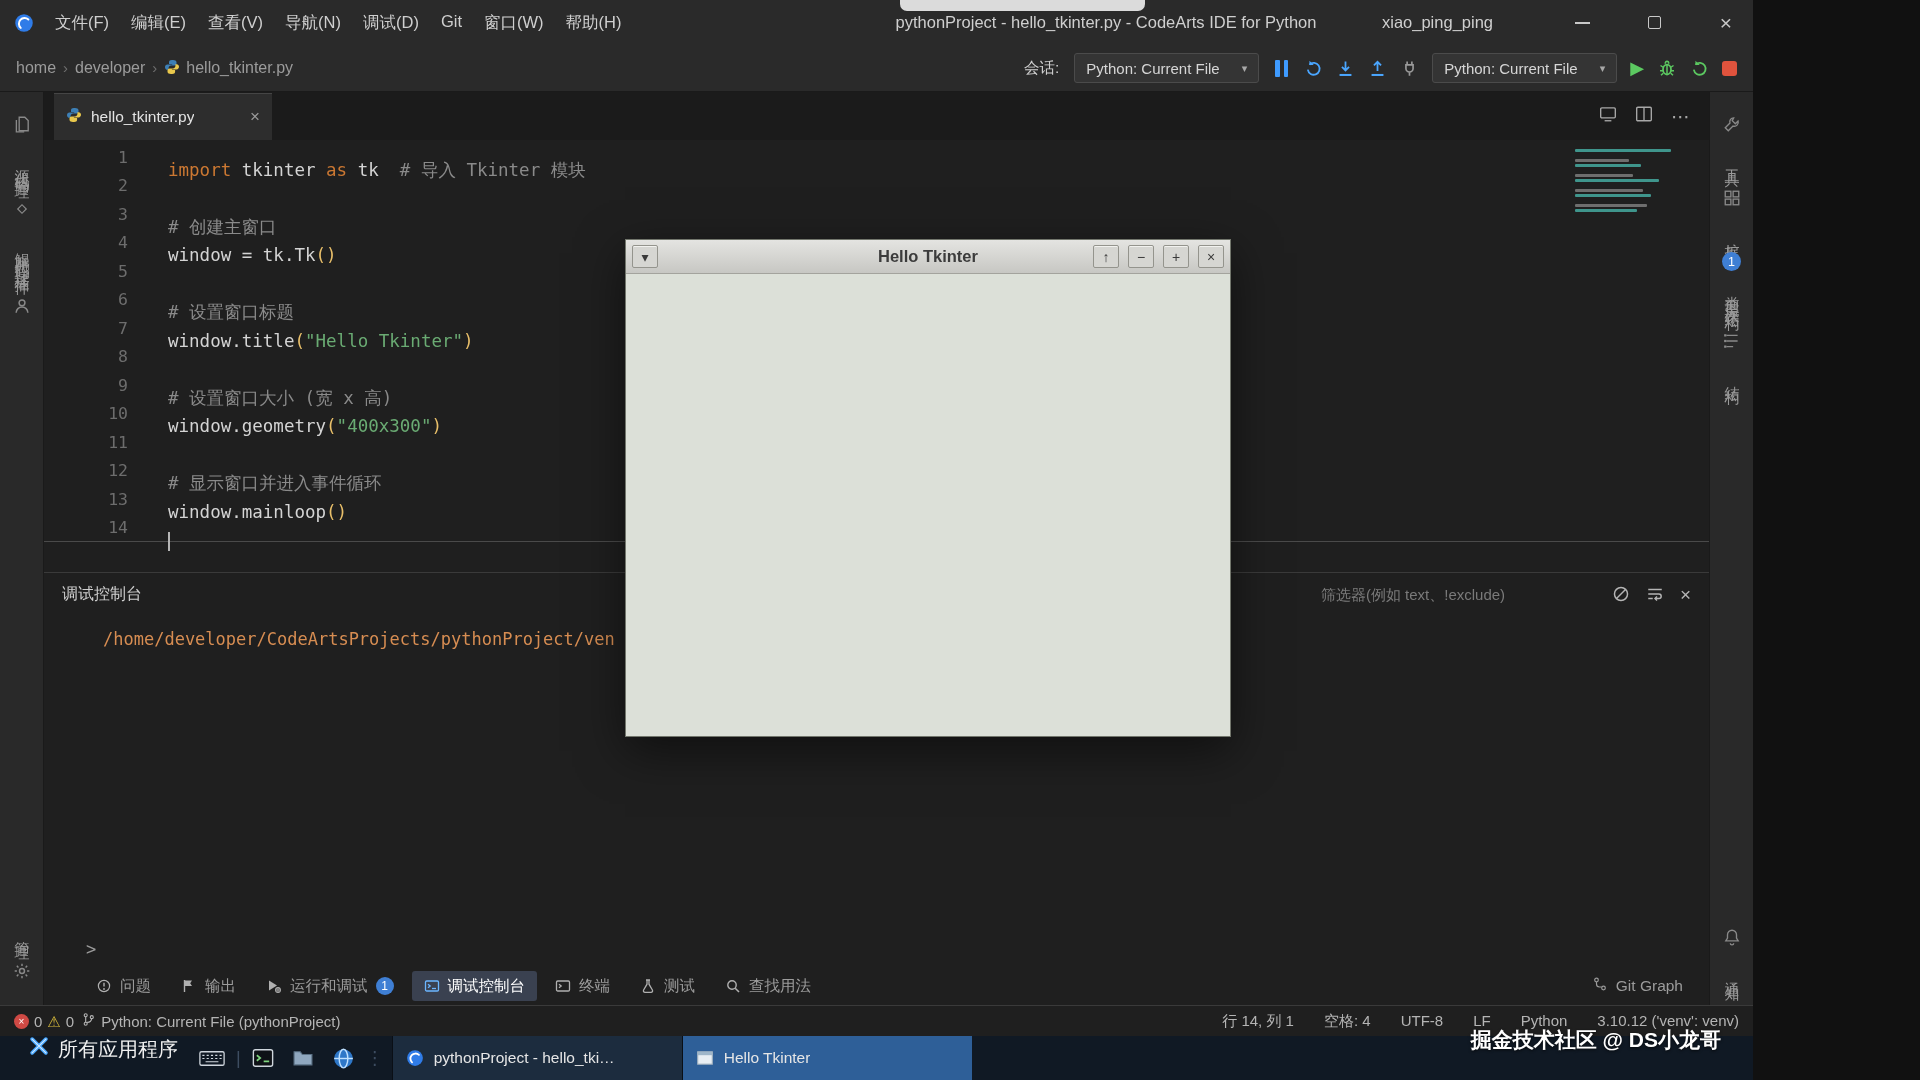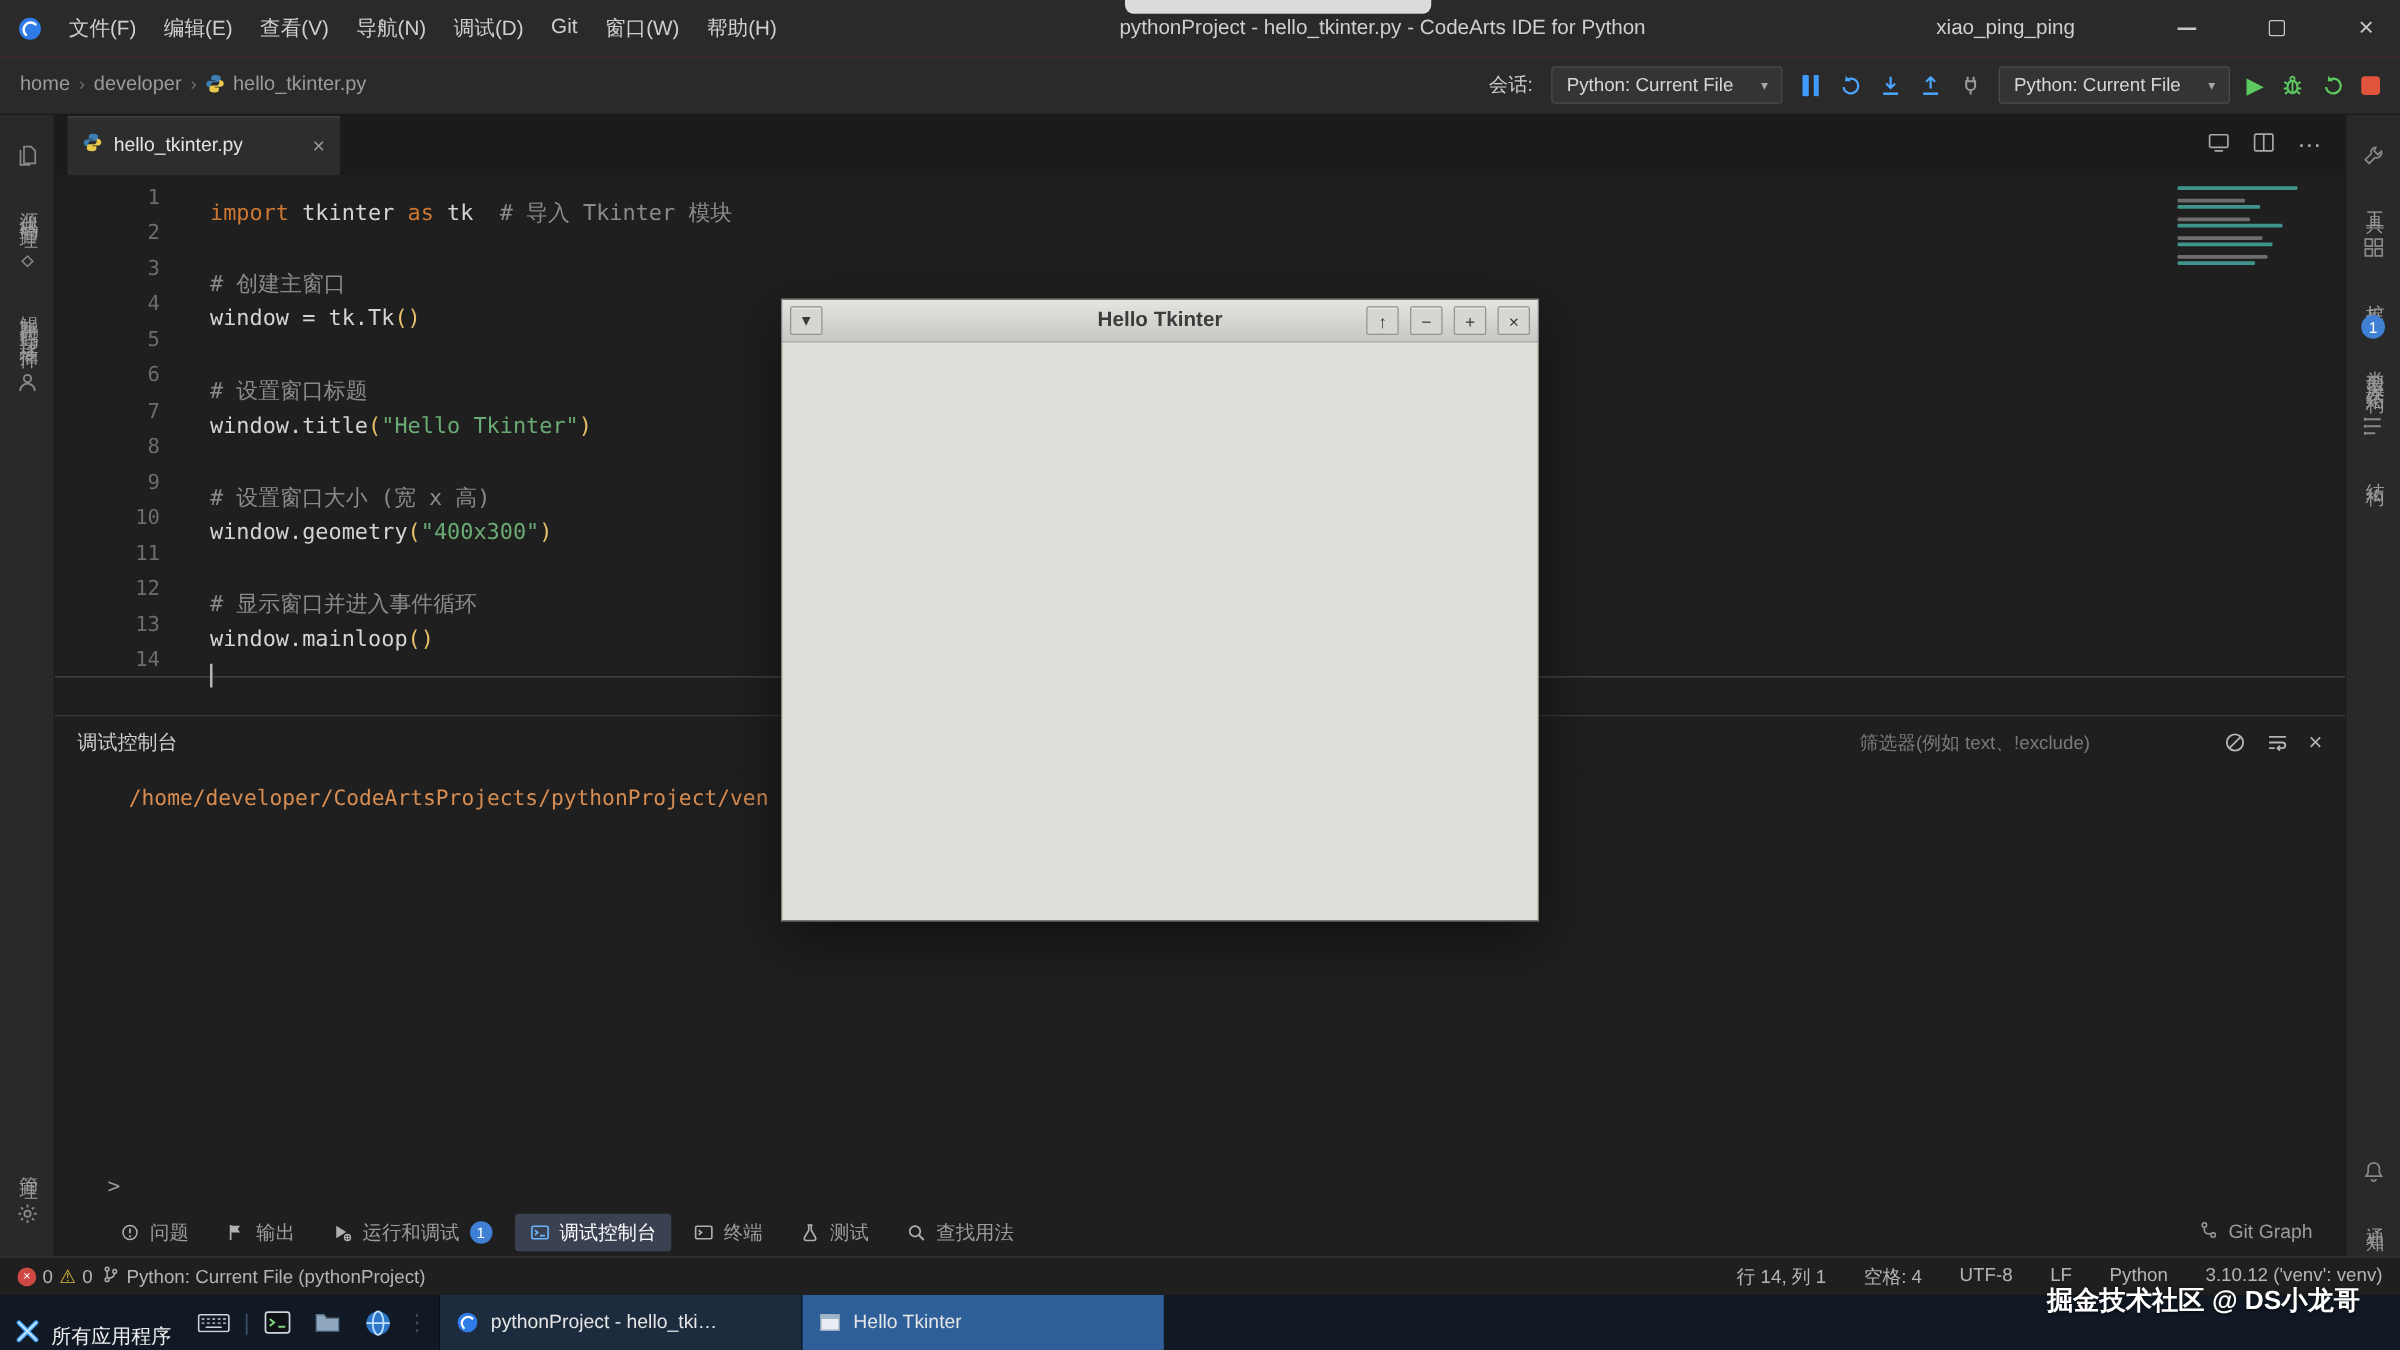--- a/index.html
+++ b/index.html
@@ -1,17 +1,17 @@
 <!DOCTYPE html>
 <html><head>
 <meta charset="utf-8">
 <style>
   * { margin:0; padding:0; box-sizing:border-box; }
   html,body { width:1920px; height:1080px; background:#111; overflow:hidden; }
-  .screen { position:relative; width:1920px; height:1080px; background:#b91c1c;
+  .screen { position:relative; width:1753px; height:1080px; background:#b91c1c;
             font-family:"Liberation Sans","DejaVu Sans",sans-serif; color:#cccccc; }
 
   
   .menu-bar { height:45px; background:#2a2a2a; display:flex; align-items:center; padding:0 14px; position:relative; }
   .app-logo { margin-right:10px; display:flex; }
   .menu-items { display:flex; }
   .menu-item { padding:0 11px; color:#cfcfcf; font-size:16.5px; cursor:default; white-space:nowrap; }
   .win-title { position:absolute; left:1106px; transform:translateX(-50%); color:#cfcfcf; font-size:16.5px; white-space:nowrap; }
   .top-notch { position:absolute; left:900px; top:0; width:245px; height:11px; background:#e8e8e8; border-radius:0 0 7px 7px; opacity:.93; }
   .mb-right { margin-left:auto; display:flex; align-items:center; gap:46px; }
@@ -99,21 +99,21 @@
                 padding:0 14px; color:#b4b4b4; font-size:15px; gap:7px; }
   .err-ic { width:15px; height:15px; border-radius:50%; background:#cf4944; color:#fff; font-size:10px;
             display:flex; align-items:center; justify-content:center; }
   .warn-ic { color:#d7ba3c; font-size:15px; line-height:1; }
   .sb-group { display:flex; align-items:center; gap:5px; cursor:pointer; }
   .sb-right { margin-left:auto; display:flex; gap:30px; }
   .sb-right span { cursor:pointer; white-space:nowrap; }
 
   
   .taskbar { height:44px; background:#101924; display:flex; align-items:stretch; }
-  .tb-start { display:flex; align-items:flex-end; gap:9px; padding:0 12px; color:#f0f0f0; font-size:16px; cursor:pointer; }
+  .tb-start { display:flex; align-items:flex-start; gap:9px; padding:0 12px; color:#f0f0f0; font-size:20px; cursor:pointer;margin-left:17px; }
   .tb-ic { display:flex; align-items:center; padding:0 9px; cursor:pointer; }
   .tb-sep { color:#3d4d61; display:flex; align-items:center; font-size:18px; padding:0 2px; }
   .taskbar-tasks { display:flex; align-items:stretch; margin-left:6px; }
   .task { display:flex; align-items:center; gap:10px; width:290px; padding:0 13px; color:#e6e6e6; font-size:15.5px;
           border-left:1px solid #0a0f16; cursor:pointer; }
   .task .tlabel { white-space:nowrap; overflow:hidden; text-overflow:ellipsis; }
   .task.t1 { background:#1c2c3e; }
   .task.active { background:#2e5f98; }
 
   

